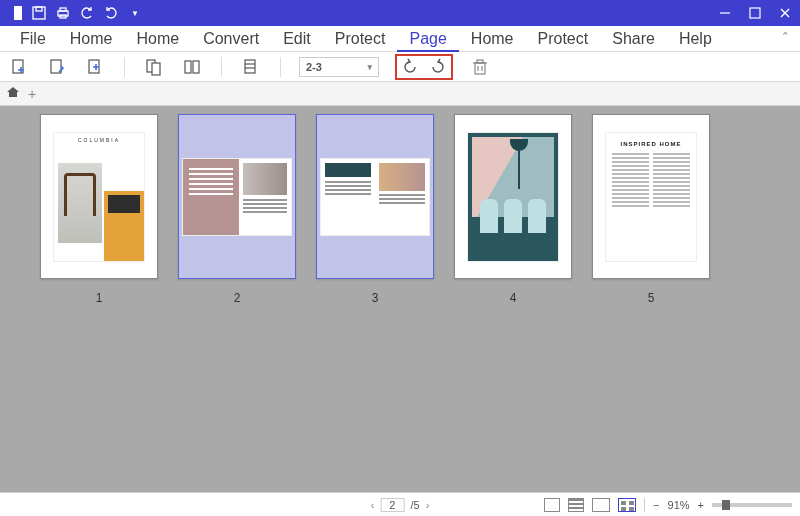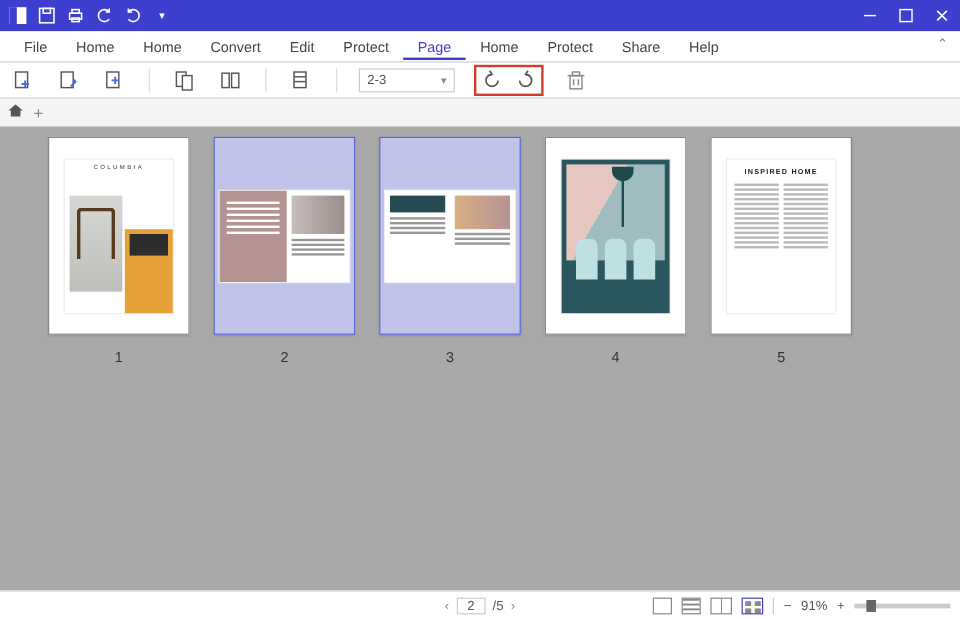--- a/index.html
+++ b/index.html
@@ -8,26 +8,26 @@
   
   .titlebar { height: 26px; background: #3f3fcf; color: #fff; display: flex; align-items: center; position: relative; }
   .titlebar .qat { display: flex; align-items: center; gap: 2px; padding-left: 4px; }
   .titlebar .qat .tb-btn { width: 22px; height: 22px; display: flex; align-items: center; justify-content: center; color: #fff; }
   .titlebar .title { position: absolute; left: 0; right: 0; text-align: center; font-size: 12px; pointer-events: none; }
   .titlebar .wincontrols { position: absolute; right: 0; top: 0; height: 26px; display: flex; }
   .titlebar .wincontrols .wc { width: 30px; height: 26px; display: flex; align-items: center; justify-content: center; color: #fff; }
 
   
   .menubar { height: 26px; background: #fff; border-bottom: 1px solid #d9d9d9; display: flex; align-items: center; padding: 0 8px; position: relative; }
-  .menubar .menu { font-size: 12px; color: #444; padding: 4px 12px; cursor: default; }
+  .menubar .menu { font-size: 16px; color: #444; padding: 4px 12px; cursor: default; }
   .menubar .menu.active { color: #3f3fcf; border-bottom: 2px solid #3f3fcf; padding-bottom: 2px; }
   .menubar .collapse { position: absolute; right: 10px; top: 4px; color: #888; font-size: 11px; }
 
   
-  .toolbar { height: 30px; background: #fff; border-bottom: 1px solid #d9d9d9; display: flex; align-items: center; padding: 0 8px; gap: 16px; }
+  .toolbar { height: 30px; background: #fff; border-bottom: 1px solid #d9d9d9; display: flex; align-items: center; padding: 0 8px; gap: 16px; font-weight: bold; }
   .toolbar .sep { width: 1px; height: 20px; background: #ddd; margin: 0 2px; }
   .toolbar .tool { width: 22px; height: 22px; display: flex; align-items: center; justify-content: center; color: #555; border: 1px solid transparent; }
   .toolbar .tool svg { display:block; }
   .toolbar .range { width: 80px; height: 20px; border: 1px solid #ccc; font-size: 11px; padding: 0 6px; color: #555; background: #fff; display:flex; align-items:center; justify-content:space-between;}
   .toolbar .range .chev { font-size: 9px; color:#888; }
   .toolbar .highlight { border: 2px solid #d43b2f; padding: 1px 2px; display: flex; gap:6px; height:26px; align-items:center; }
 
   
   .tabstrip { height: 24px; background: #f4f4f4; border-bottom: 1px solid #d0d0d0; display: flex; align-items: center; padding: 0 6px; gap: 8px; }
   .tabstrip .home { color: #555; font-size: 12px; }

